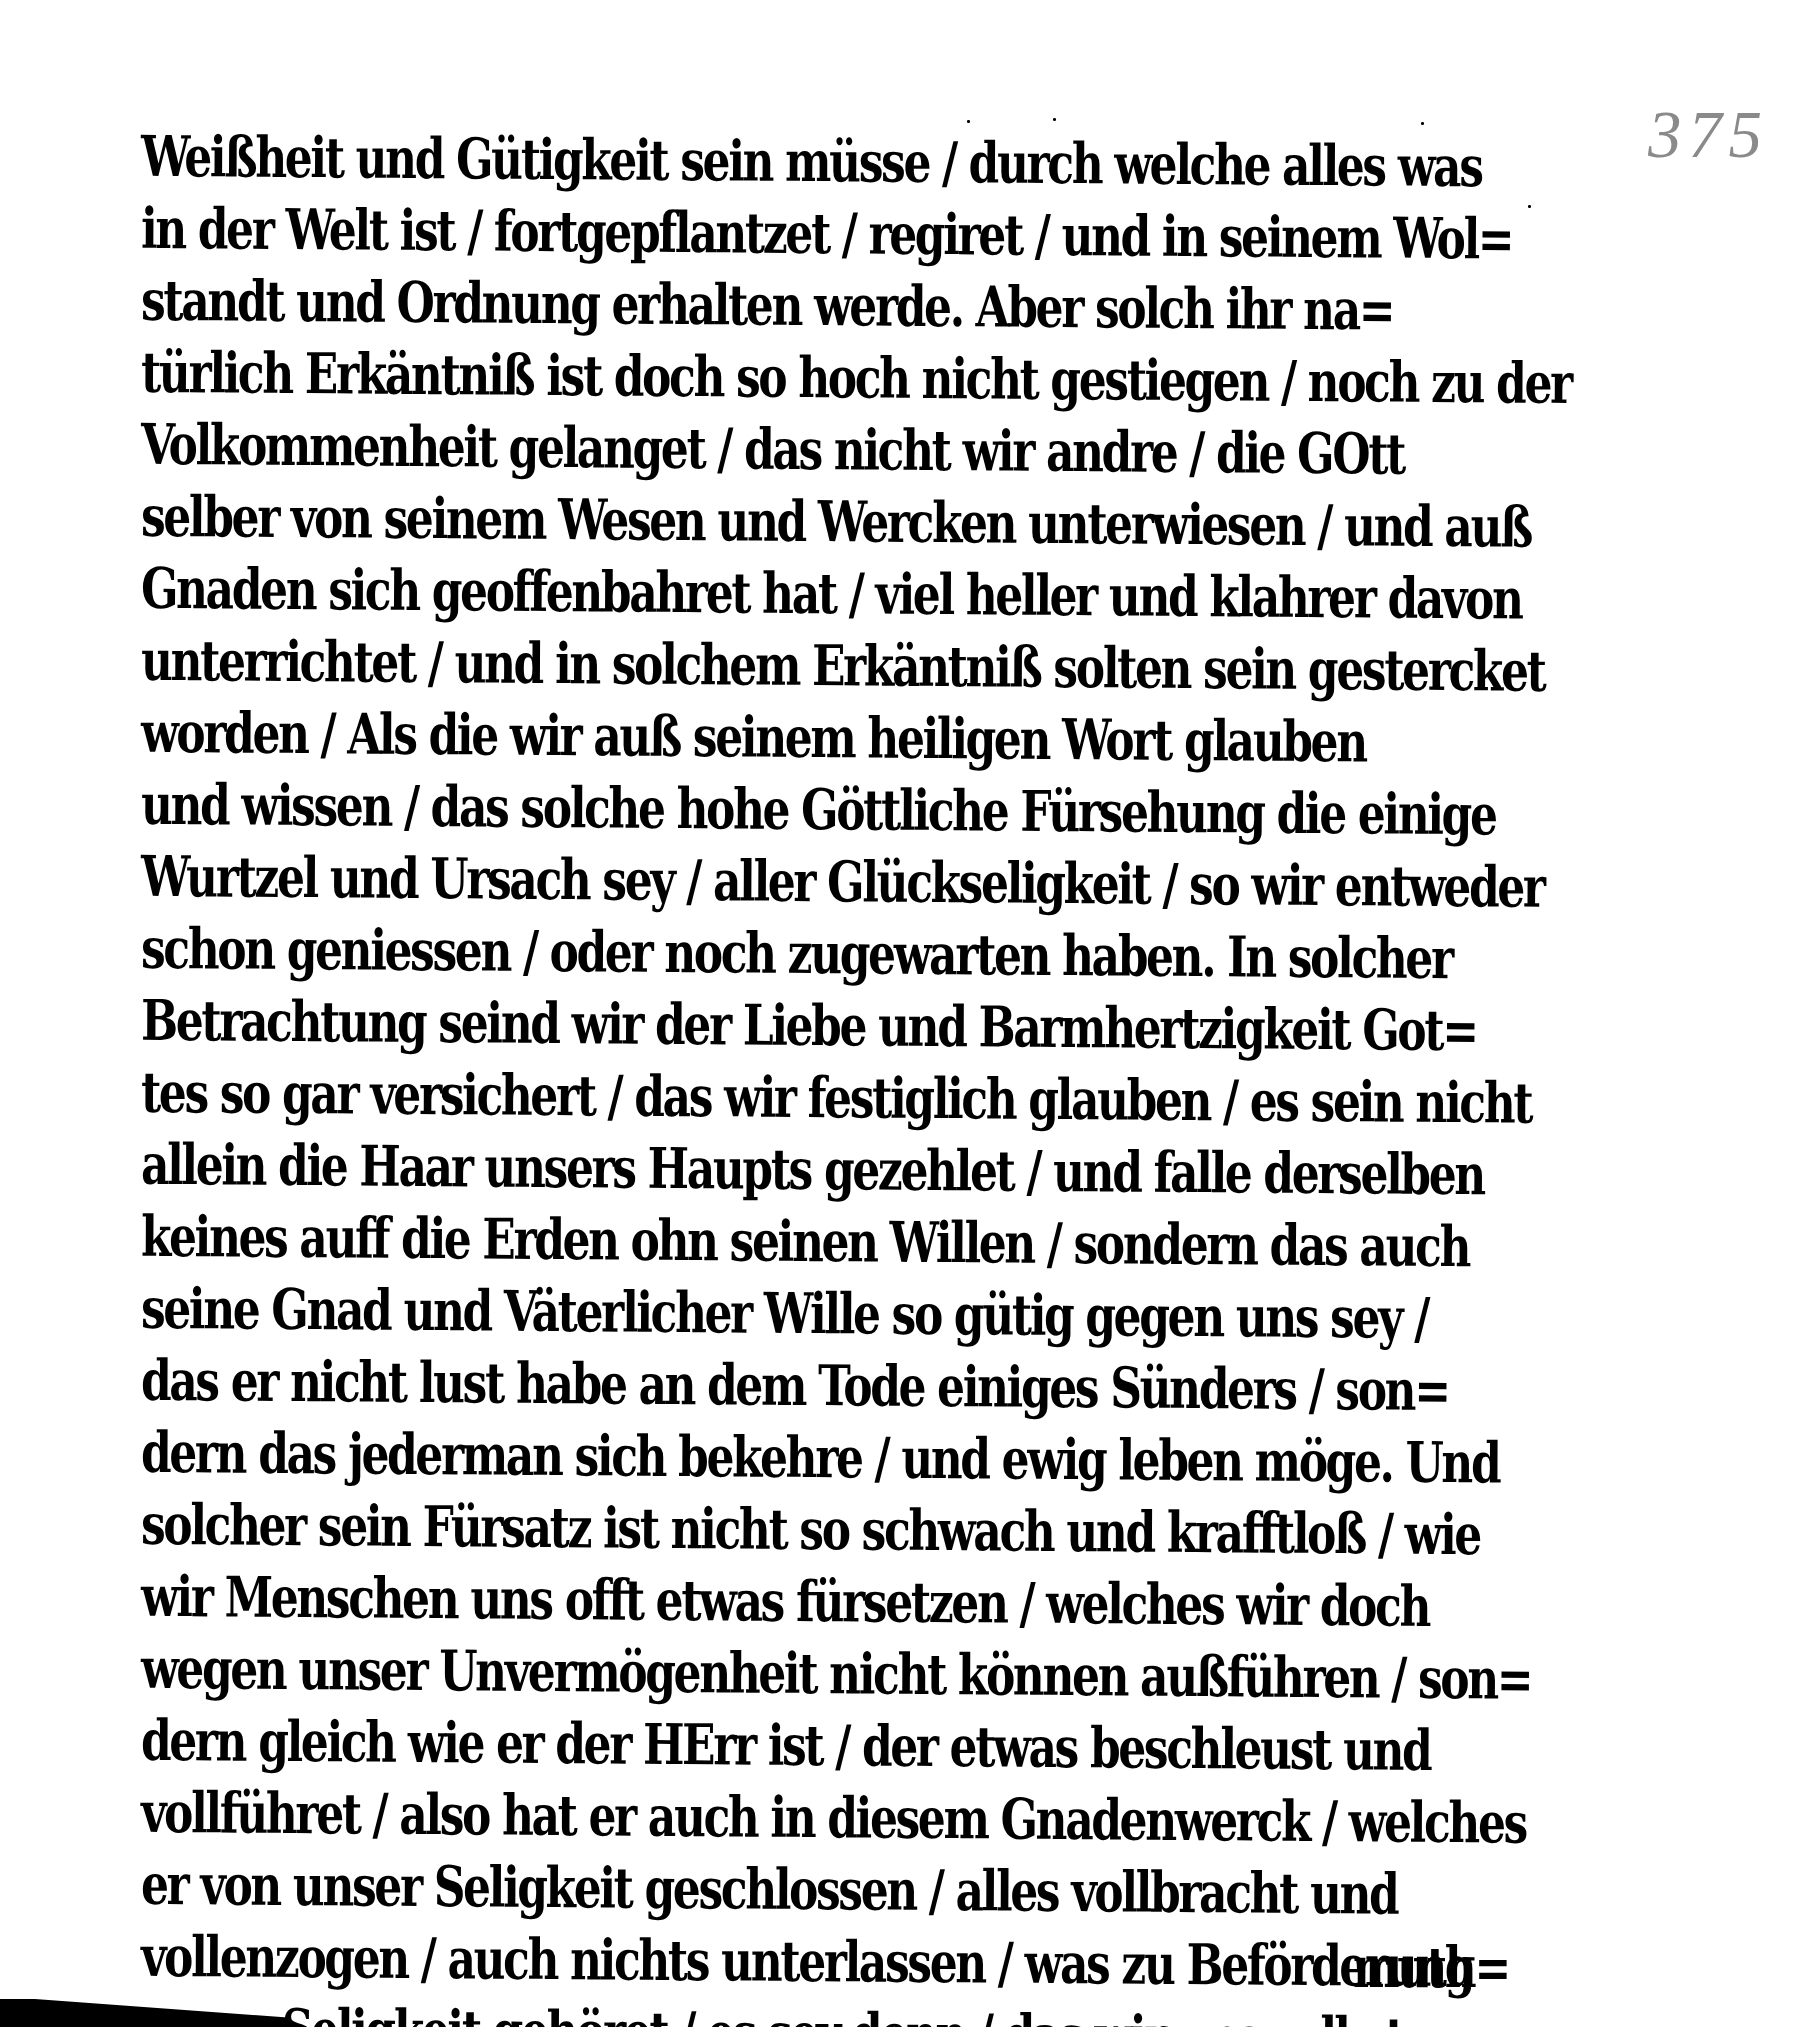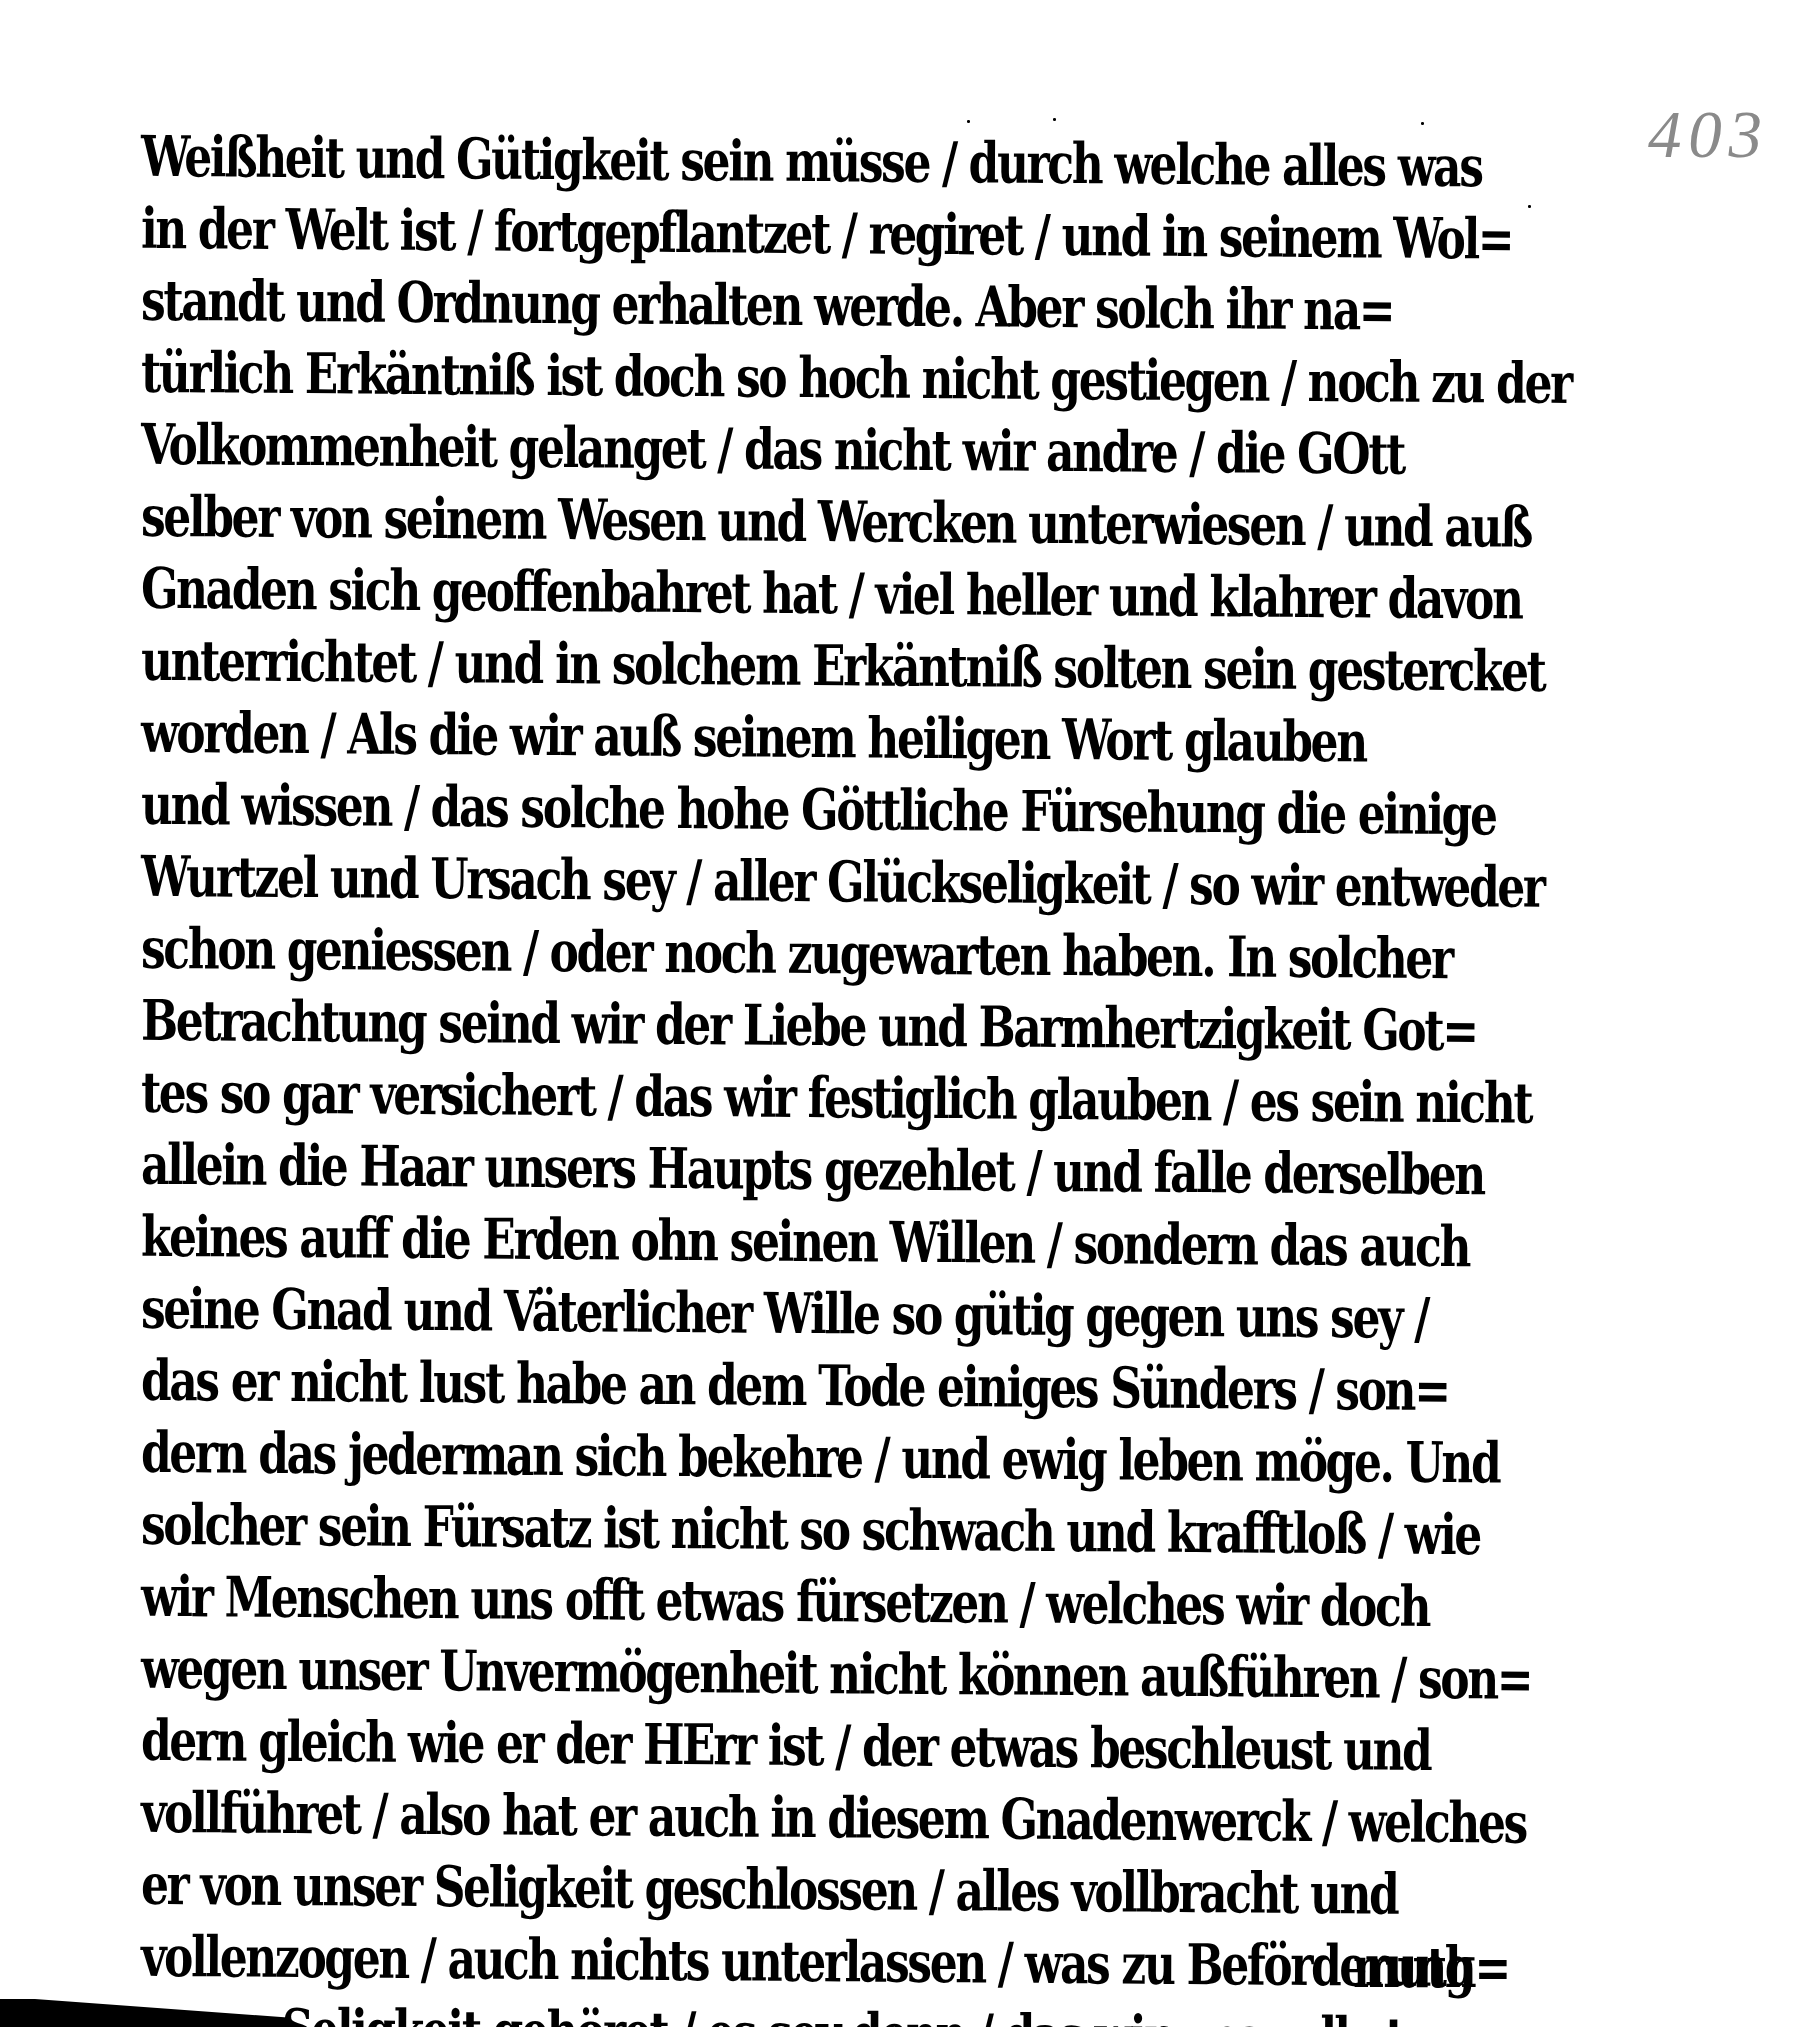--- a/index.html
+++ b/index.html
@@ -79,21 +79,21 @@
       height: 2.6px;
       background: #000;
       border-radius: 50%;
     }
   </style>
 </head>
 <body>
 
 <div class="page">
 
-  <div class="page-number">403</div>
+  <div class="page-number">375</div>
 
   <div class="text-block">
     <div class="line">Weißheit und Gütigkeit sein müsse / durch welche alles was</div>
     <div class="line">in der Welt ist / fortgepflantzet / regiret / und in seinem Wol=</div>
     <div class="line">standt und Ordnung erhalten werde.   Aber solch ihr na=</div>
     <div class="line">türlich Erkäntniß ist doch so hoch nicht gestiegen / noch zu der</div>
     <div class="line">Volkommenheit gelanget / das nicht wir andre / die GOtt</div>
     <div class="line">selber von seinem Wesen und Wercken unterwiesen / und auß</div>
     <div class="line">Gnaden sich geoffenbahret hat / viel heller und klahrer davon</div>
     <div class="line">unterrichtet / und in solchem Erkäntniß solten sein gestercket</div>

